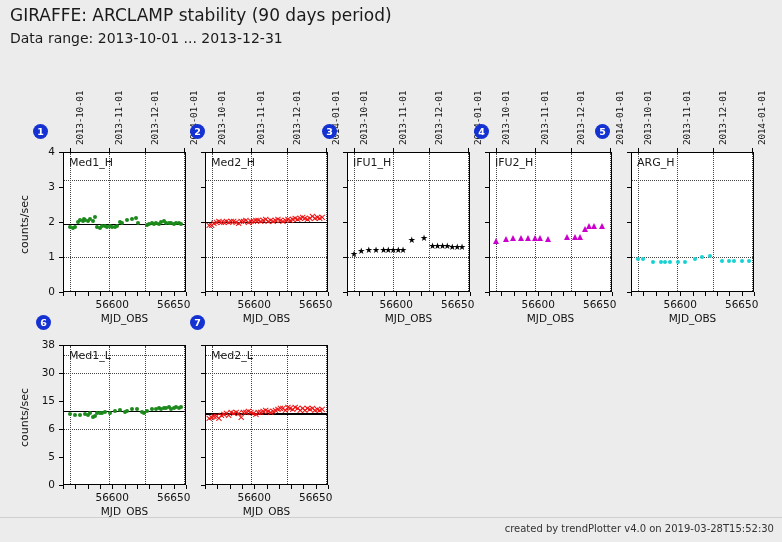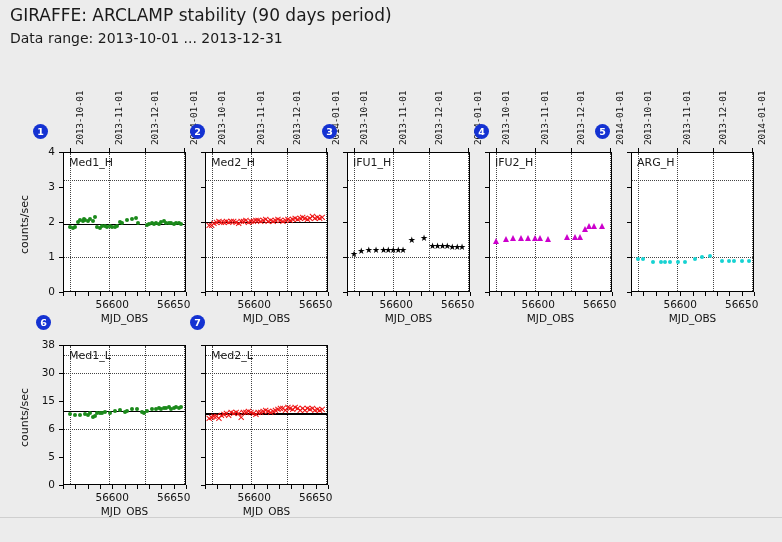--- a/index.html
+++ b/index.html
@@ -547,14 +547,15 @@
       <div class="tickh" style="left: 201px; top: 485px; width: 4px;"></div>
       <div class="tickh" style="left: 201px; top: 457px; width: 4px;"></div>
       <div class="tickh" style="left: 201px; top: 429px; width: 4px;"></div>
       <div class="tickh" style="left: 201px; top: 401px; width: 4px;"></div>
       <div class="tickh" style="left: 201px; top: 373px; width: 4px;"></div>
       <div class="tickh" style="left: 201px; top: 345px; width: 4px;"></div>
       <div class="badge" style="left: 190px; top: 315px;">7</div>
     </div>
 
   <div class="footer-sep"></div>
+  <div class="foot-right">created by trendPlotter v4.0 on 2019-03-28T15:52:30</div>
 
 </div>
 
 </body></html>

